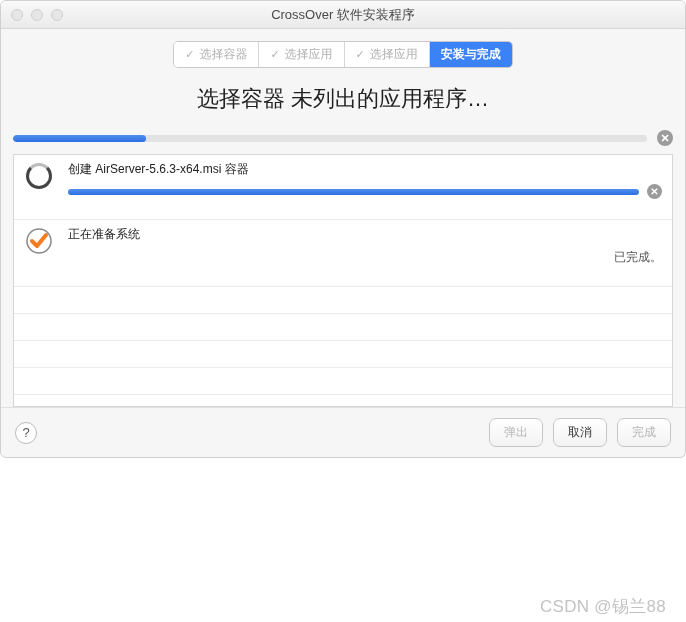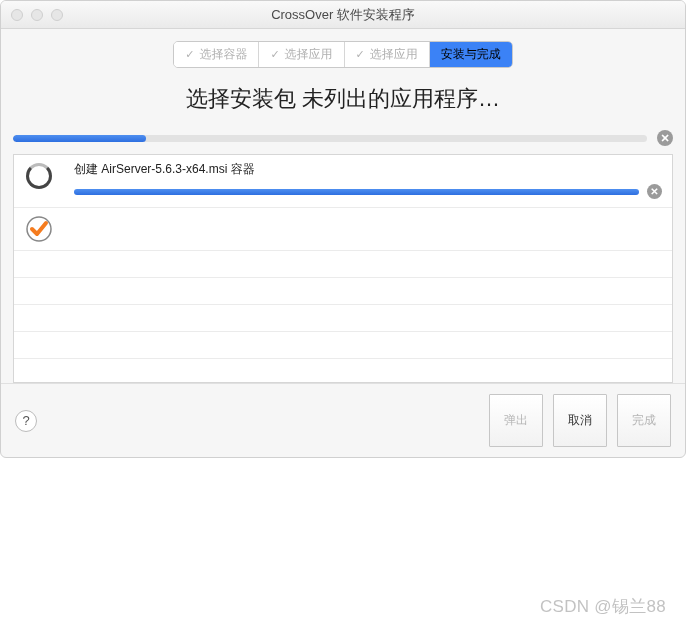--- a/index.html
+++ b/index.html
@@ -11,44 +11,44 @@
     .tl.red { background:#ff5f57; border:1px solid #e24640; }
     .tl.yellow { background:#ffbd2e; border:1px solid #dfa023; }
     .tl.green { background:#28c940; border:1px solid #1fa232; }
     .tl.dim { background:#e6e6e6; border:1px solid #cfcfcf; }
     .title { position:absolute; left:0; right:0; text-align:center; font-size:13px; color:#4a4a4a; pointer-events:none;}
     .tabs { display:flex; justify-content:center; padding:12px 0 6px; }
     .tabgroup { display:flex; border-radius:5px; overflow:hidden; border:1px solid #c9c9c9; }
     .tab { display:flex; align-items:center; gap:5px; padding:4px 11px; font-size:12px; background:#fff; border-right:1px solid #d6d6d6; color:#333; }
     .tab:last-child { border-right:none; }
     .tab.inactive { color:#b0b0b0; }
-    .tab.active { background:#3b82f6; color:#000000; }
+    .tab.active { background:#3b82f6; color:#ffffff;font-weight:bold; }
     .check { font-size:11px; }
     .heading { text-align:center; font-size:22px; font-weight:500; color:#222; padding:10px 0 16px; }
     .overall-row { display:flex; align-items:center; gap:10px; padding:0 12px 6px 12px; }
     .overall-bar { flex:1; height:7px; background:#e2e2e2; border-radius:4px; overflow:hidden; }
     .overall-fill { height:100%; background:linear-gradient(#4f8ff0,#2e6fe0); border-radius:4px; }
     .close-circ { width:16px; height:16px; border-radius:50%; background:#9b9b9b; color:#fff; display:flex; align-items:center; justify-content:center; font-size:11px; font-weight:bold; cursor:pointer;}
     .list { flex:1; margin:2px 12px 0 12px; border:1px solid #d6d6d6; background:#fff; overflow:hidden;}
     .row { border-bottom:1px solid #ebebeb; height:27px; }
-    .task { padding:6px 10px 8px 10px; border-bottom:1px solid #ebebeb; display:flex; gap:20px;}
+    .task { padding:6px 10px 20px 10px; border-bottom:1px solid #ebebeb; display:flex; gap:14px;}
     .task-icon { width:30px; display:flex; justify-content:center; padding-top:2px; }
     .spinner { width:26px; height:26px; border:3px solid #444; border-top-color:#bbb; border-radius:50%; }
     .check-badge { width:26px; height:26px; }
     .task-body { flex:1; }
     .task-title { font-size:12px; color:#222; margin-bottom:6px; }
     .task-bar-row { display:flex; align-items:center; gap:8px;}
     .task-bar { flex:1; height:6px; background:#e2e2e2; border-radius:3px; overflow:hidden; }
     .task-fill { height:100%; background:linear-gradient(#4f8ff0,#2e6fe0); }
     .task-status { text-align:right; font-size:12px; color:#555; margin-top:4px; }
     .tclose { width:15px; height:15px; border-radius:50%; background:#9b9b9b; color:#fff; display:flex; align-items:center; justify-content:center; font-size:10px; font-weight:bold; cursor:pointer;}
     .footer { display:flex; align-items:center; padding:10px 14px; gap:10px; border-top:1px solid #e0e0e0;}
     .help { width:22px; height:22px; border:1px solid #bcbcbc; border-radius:50%; display:flex; align-items:center; justify-content:center; font-size:13px; color:#555; background:#fff; cursor:pointer;}
     .spacer { flex:1; }
-    .btn { padding:17px 14px; border:1px solid #c6c6c6; border-radius:1px; background:linear-gradient(#fff,#f2f2f2); font-size:12px; color:#333; cursor:pointer;}
+    .btn { padding:5px 14px; border:1px solid #c6c6c6; border-radius:7px; background:linear-gradient(#fff,#f2f2f2); font-size:12px; color:#333; cursor:pointer;}
     .btn.disabled { color:#b5b5b5; cursor:default; }
     .watermark { position:absolute; bottom:4px; right:20px; font-size:17px; color:rgba(120,120,120,0.45); pointer-events:none; letter-spacing:0.3px;}
   </style>
 </head>
 <body>
 
 <div class="window">
   <div class="titlebar">
     <div class="traffic">
       <div class="tl red dim"></div>
@@ -71,21 +71,21 @@
       <div class="tab inactive">
           <span class="check">✓</span>
           <span>选择应用</span>
         </div>
       <div class="tab active">
           <span>安装与完成</span>
         </div>
     </div>
   </div>
 
-  <div class="heading">选择安装包 未列出的应用程序…</div>
+  <div class="heading">选择容器 未列出的应用程序…</div>
 
   <div class="overall-row">
     <div class="overall-bar">
       <div class="overall-fill" id="ov-fill" style="width: 21%;"></div>
     </div>
     <div class="close-circ">✕</div>
   </div>
 
   <div class="list">
     <div class="task">
@@ -102,20 +102,24 @@
         </div>
       </div>
     </div>
     <div class="task">
       <div class="task-icon">
         <svg class="check-badge" viewBox="0 0 26 26">
           <circle cx="13" cy="13" r="12" fill="#fff" stroke="#888" stroke-width="1.5"></circle>
           <path d="M6 13 L11 18 L20 7" fill="none" stroke="#f57c1f" stroke-width="4" stroke-linecap="round" stroke-linejoin="round"></path>
         </svg>
       </div>
+      <div class="task-body">
+        <div class="task-title">正在准备系统</div>
+        <div class="task-status">已完成。</div>
+      </div>
     </div>
     <div class="row"></div>
     <div class="row"></div>
     <div class="row"></div>
     <div class="row"></div>
     <div class="row"></div>
     <div class="row"></div>
     <div class="row"></div>
     <div class="row"></div>
     <div class="row"></div>

